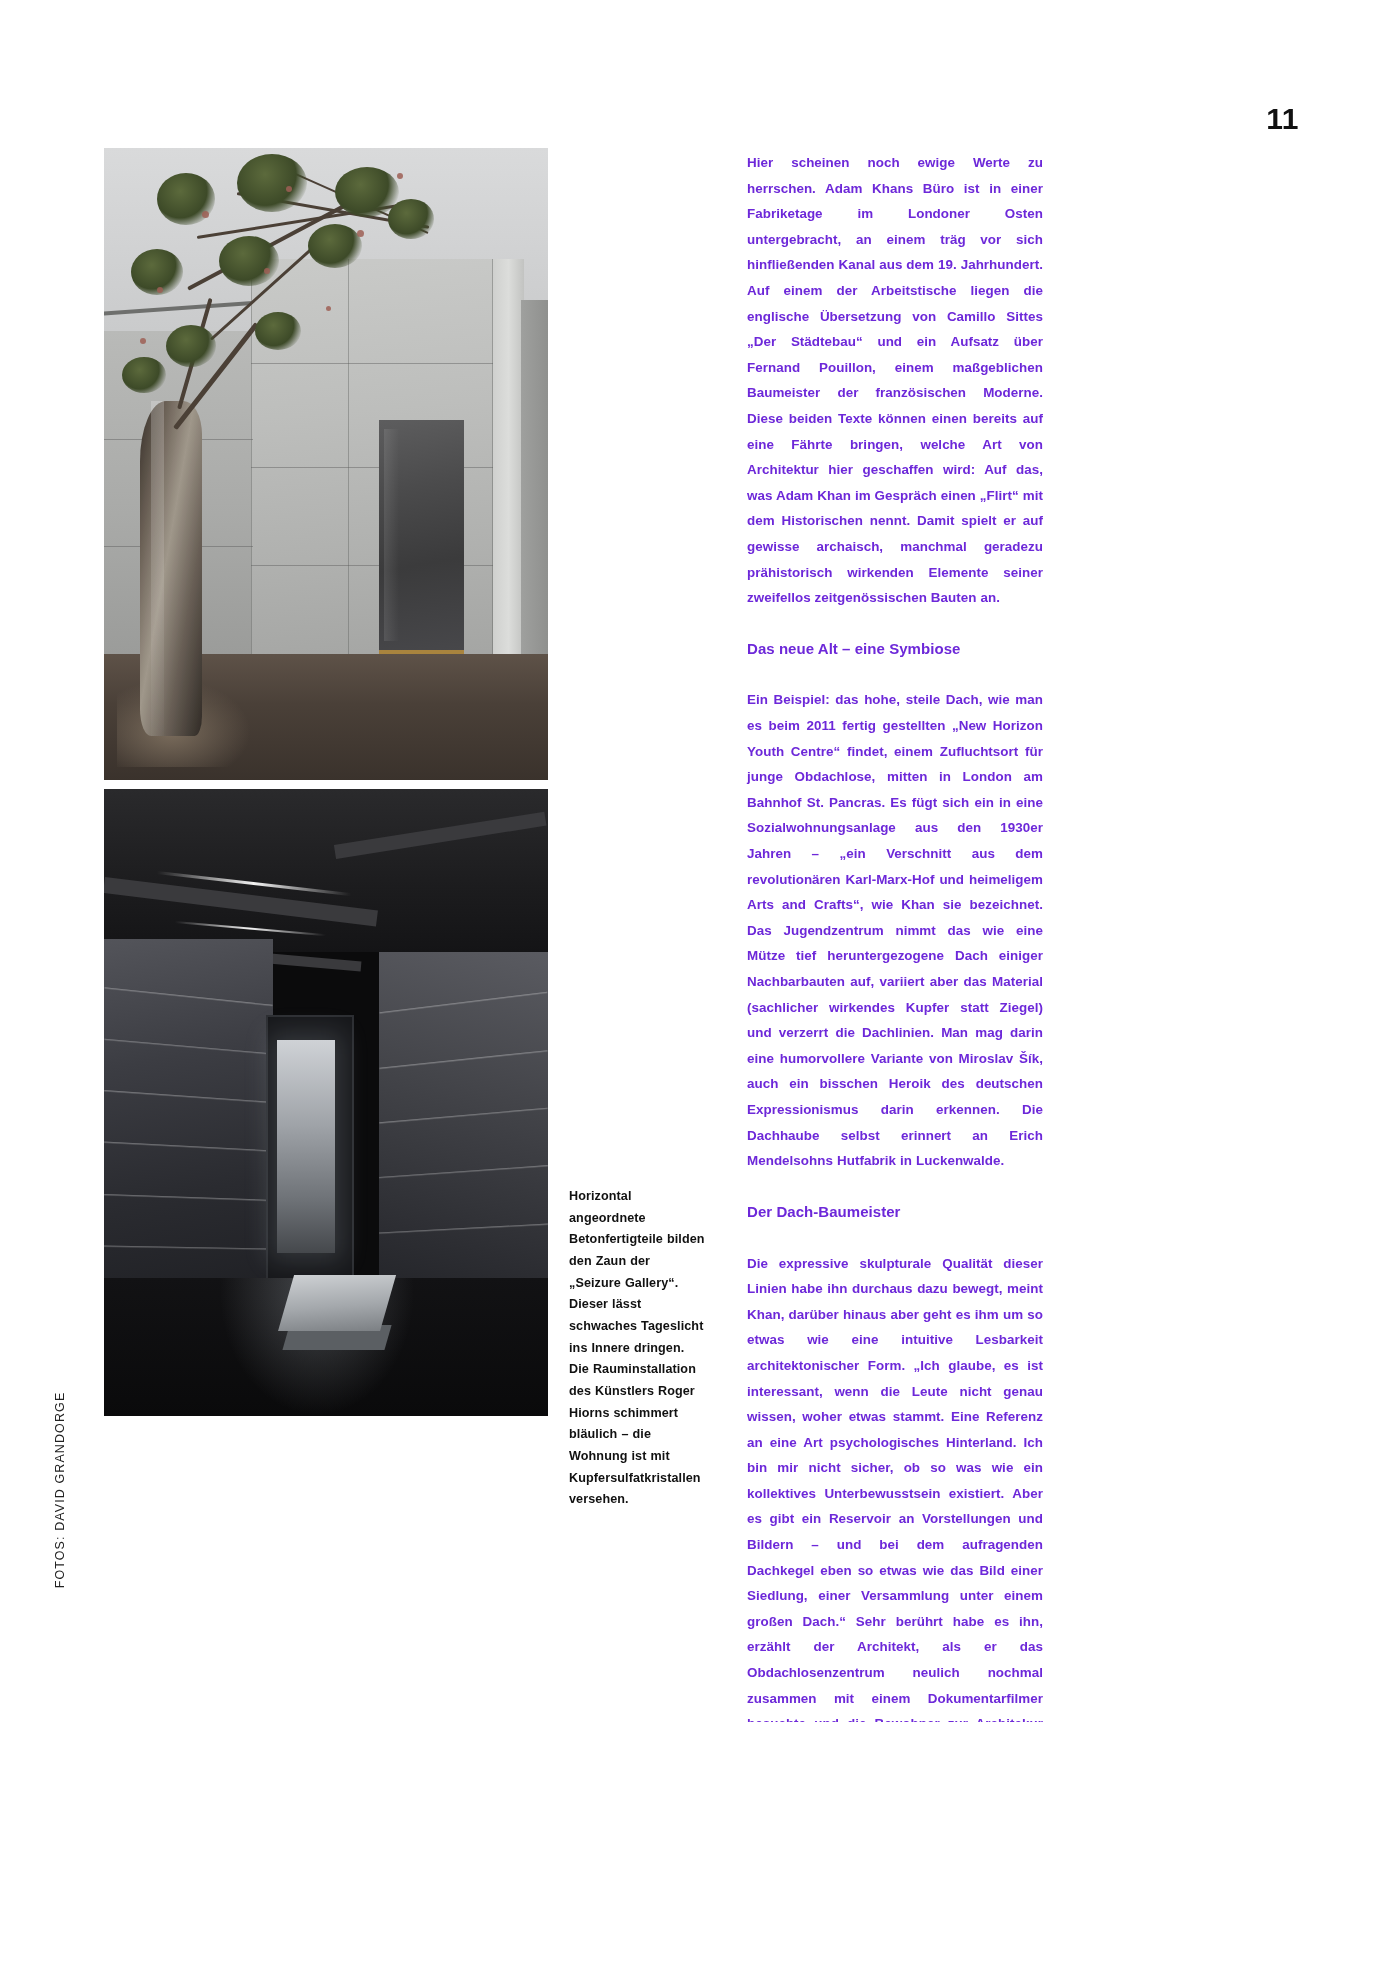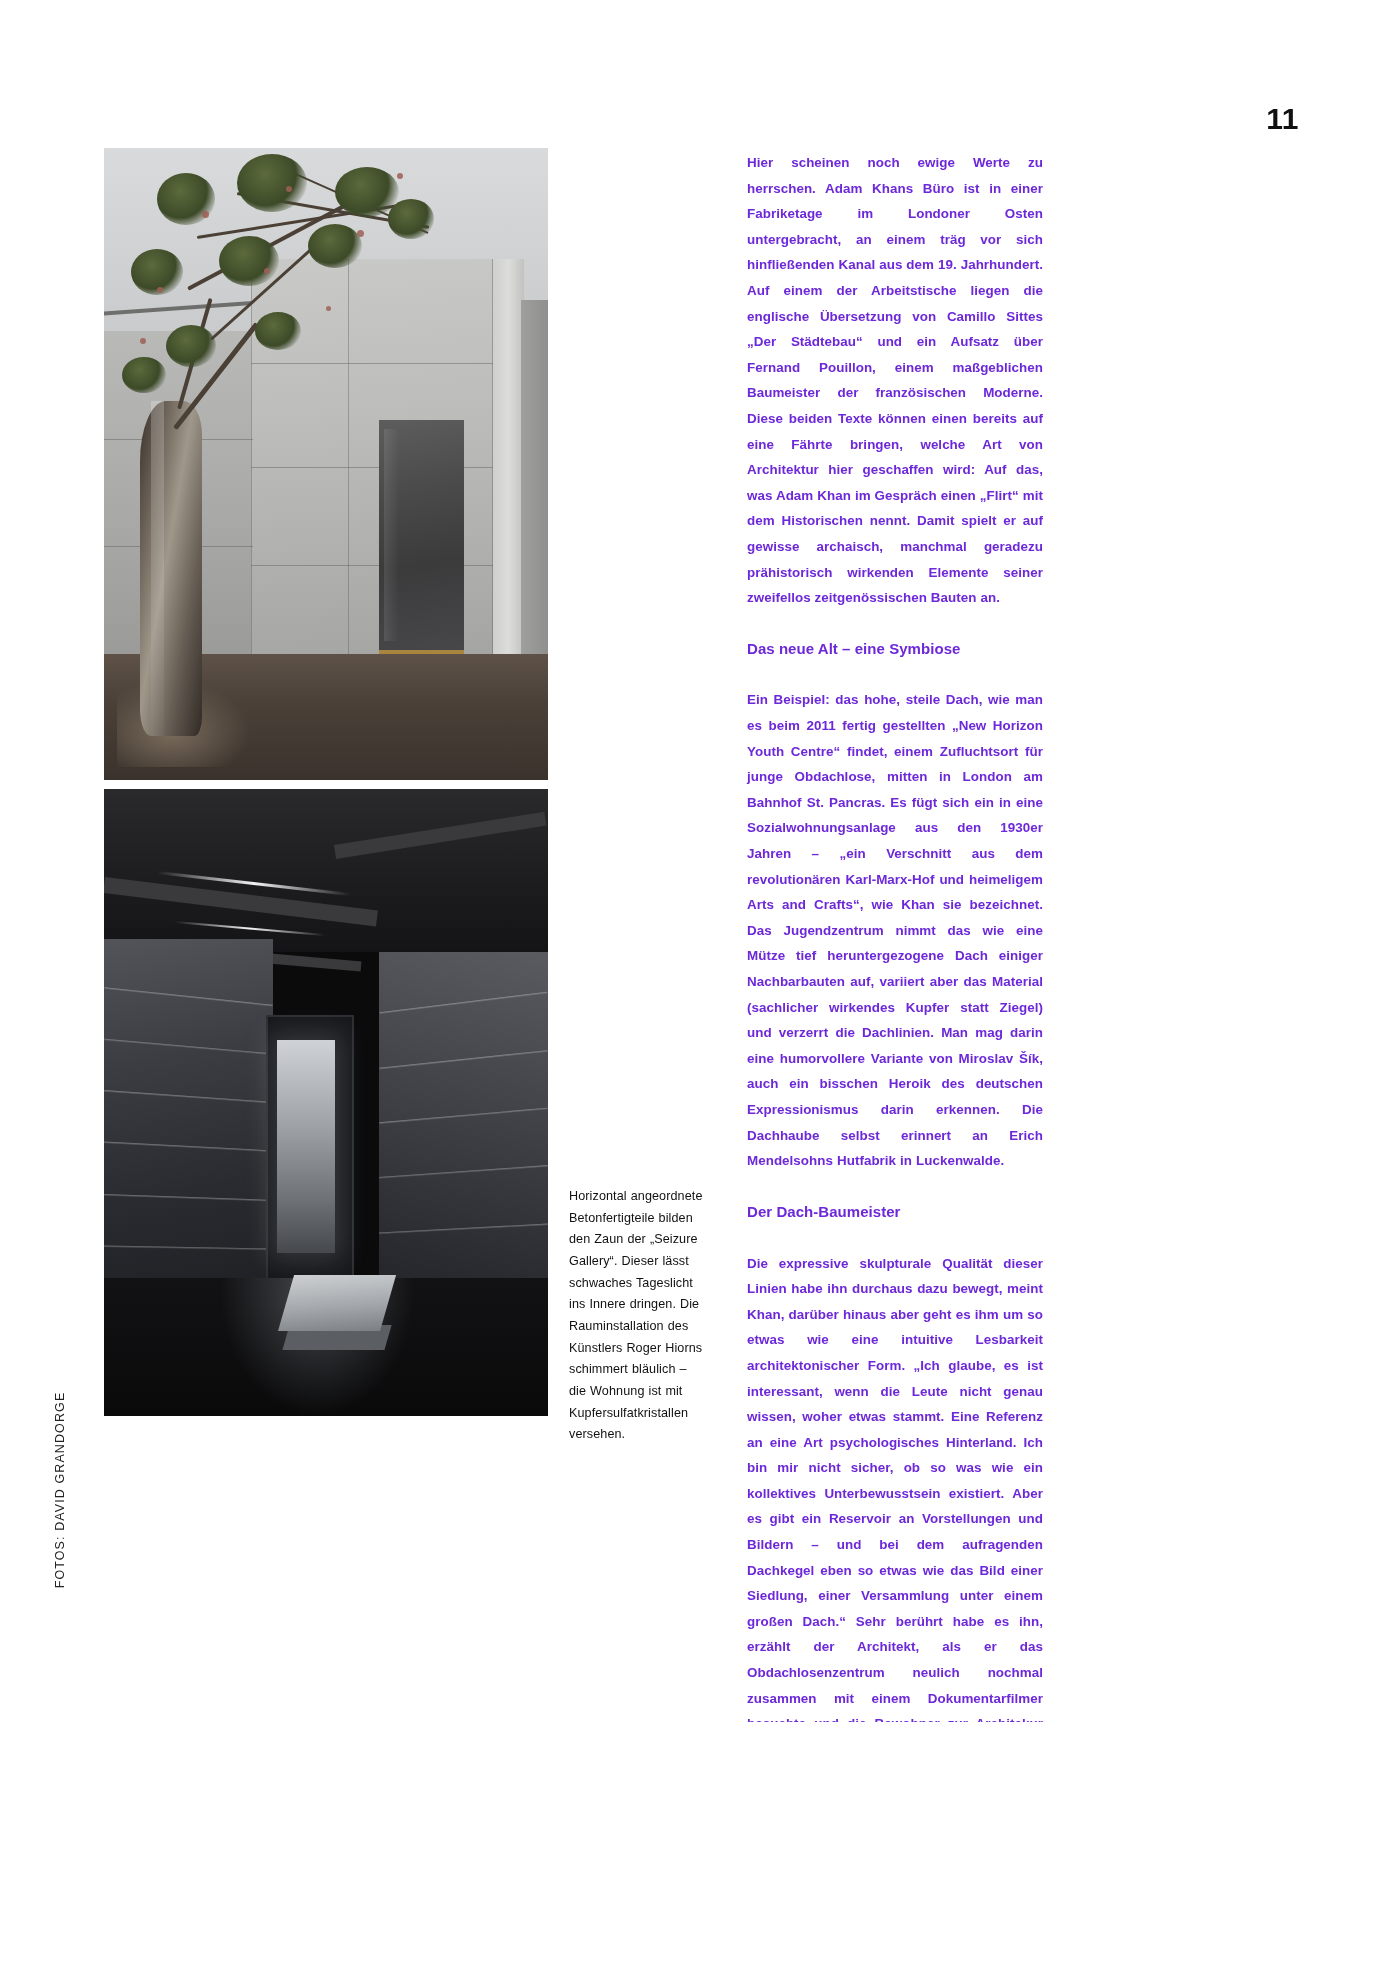--- a/index.html
+++ b/index.html
@@ -296,21 +296,21 @@
   }
 
   
   .caption {
     position: absolute;
     left: 569px;
     top: 1186px;
     width: 136px;
     font-size: 12.6px;
     line-height: 1.72;
-    font-weight: 400;
+    font-weight: 700;
     color: #111111;
     letter-spacing: 0.1px;
     word-spacing: 0.4px;
   }
 
   
   .column {
     position: absolute;
     left: 719px;
     top: 150px;

